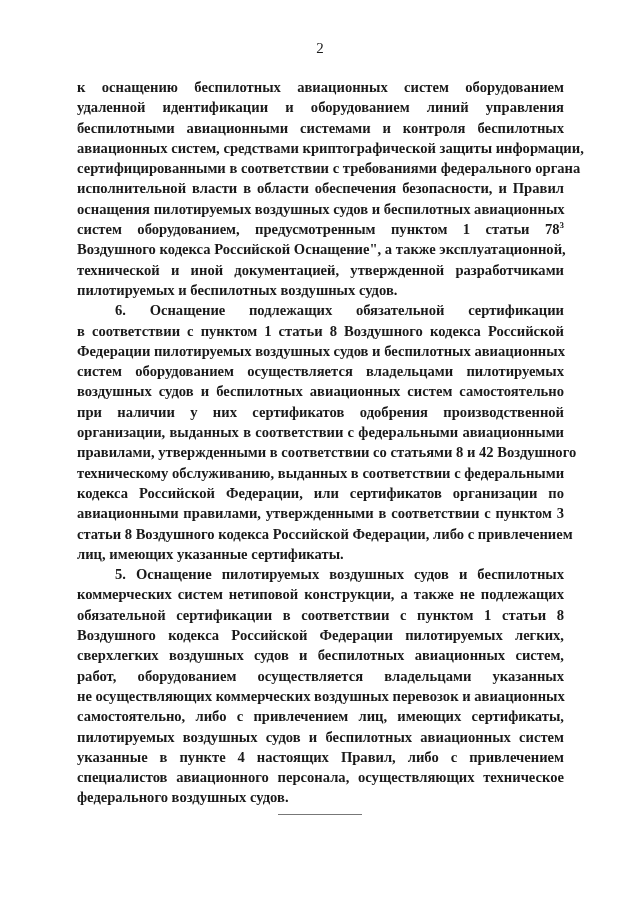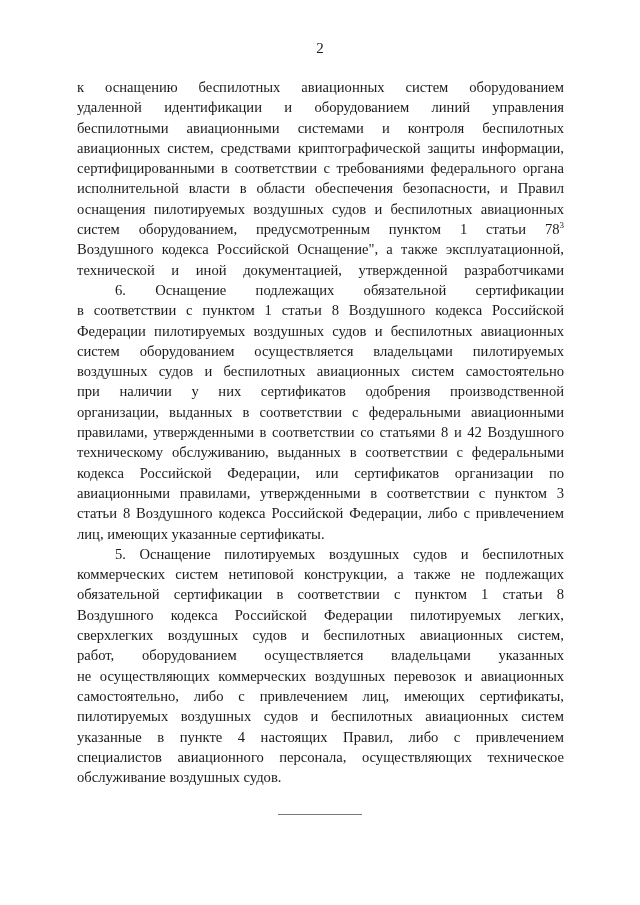--- a/index.html
+++ b/index.html
@@ -29,20 +29,21 @@
       top: 77px;
       left: 77px;
       width: 487px;
       font-size: 14.6px;
       line-height: 20.3px;
       text-align: justify;
     }
     .para {
       margin: 0;
       text-align: justify;
+      font-weight: bold;
     }
     .line {
       display: block;
       text-align: justify;
       text-align-last: justify;
       white-space: nowrap;
       height: 20.3px;
     }
     .line.last {
       text-align-last: left;
@@ -75,20 +76,21 @@
     <span class="line">к оснащению беспилотных авиационных систем оборудованием</span>
     <span class="line">удаленной идентификации и оборудованием линий управления</span>
     <span class="line">беспилотными авиационными системами и контроля беспилотных</span>
     <span class="line">авиационных систем, средствами криптографической защиты информации,</span>
     <span class="line">сертифицированными в соответствии с требованиями федерального органа</span>
     <span class="line">исполнительной власти в области обеспечения безопасности, и Правил</span>
     <span class="line">оснащения пилотируемых воздушных судов и беспилотных авиационных</span>
     <span class="line"><span>систем оборудованием, предусмотренным пунктом 1 статьи 78</span><sup>3</sup></span>
     <span class="line">Воздушного кодекса Российской Оснащение", а также эксплуатационной,</span>
     <span class="line">технической и иной документацией, утвержденной разработчиками</span>
+    <span class="line last">пилотируемых и беспилотных воздушных судов.</span>
   </div>
 
   <div class="para">
     <span class="line indent">6. Оснащение подлежащих обязательной сертификации</span>
     <span class="line">в соответствии с пунктом 1 статьи 8 Воздушного кодекса Российской</span>
     <span class="line">Федерации пилотируемых воздушных судов и беспилотных авиационных</span>
     <span class="line">систем оборудованием осуществляется владельцами пилотируемых</span>
     <span class="line">воздушных судов и беспилотных авиационных систем самостоятельно</span>
     <span class="line">при наличии у них сертификатов одобрения производственной</span>
     <span class="line">организации, выданных в соответствии с федеральными авиационными</span>
@@ -105,18 +107,18 @@
     <span class="line">коммерческих систем нетиповой конструкции, а также не подлежащих</span>
     <span class="line">обязательной сертификации в соответствии с пунктом 1 статьи 8</span>
     <span class="line">Воздушного кодекса Российской Федерации пилотируемых легких,</span>
     <span class="line">сверхлегких воздушных судов и беспилотных авиационных систем,</span>
     <span class="line">работ, оборудованием осуществляется владельцами указанных</span>
     <span class="line">не осуществляющих коммерческих воздушных перевозок и авиационных</span>
     <span class="line">самостоятельно, либо с привлечением лиц, имеющих сертификаты,</span>
     <span class="line">пилотируемых воздушных судов и беспилотных авиационных систем</span>
     <span class="line">указанные в пункте 4 настоящих Правил, либо с привлечением</span>
     <span class="line">специалистов авиационного персонала, осуществляющих техническое</span>
-    <span class="line last">обслуживание воздушных судов.</span>
+    <span class="line last">федерального воздушных судов.</span>
   </div>
 
 </div>
 
 <div class="separator"></div>
 
 </body></html>

